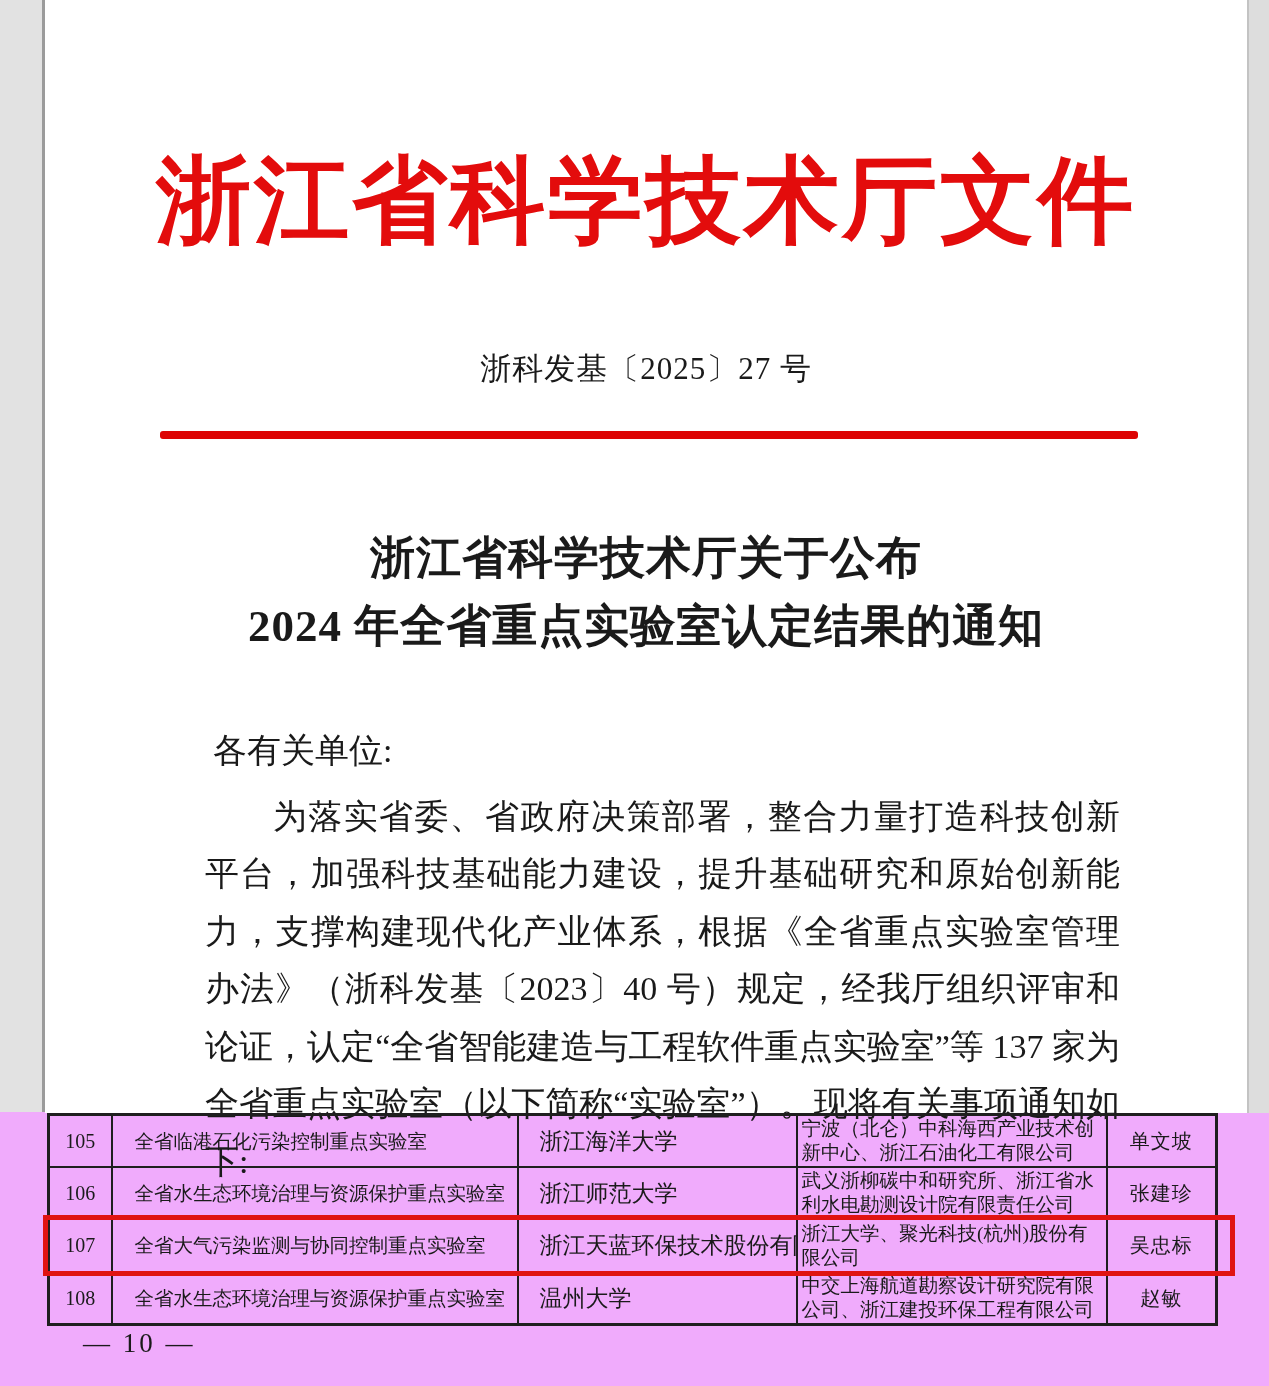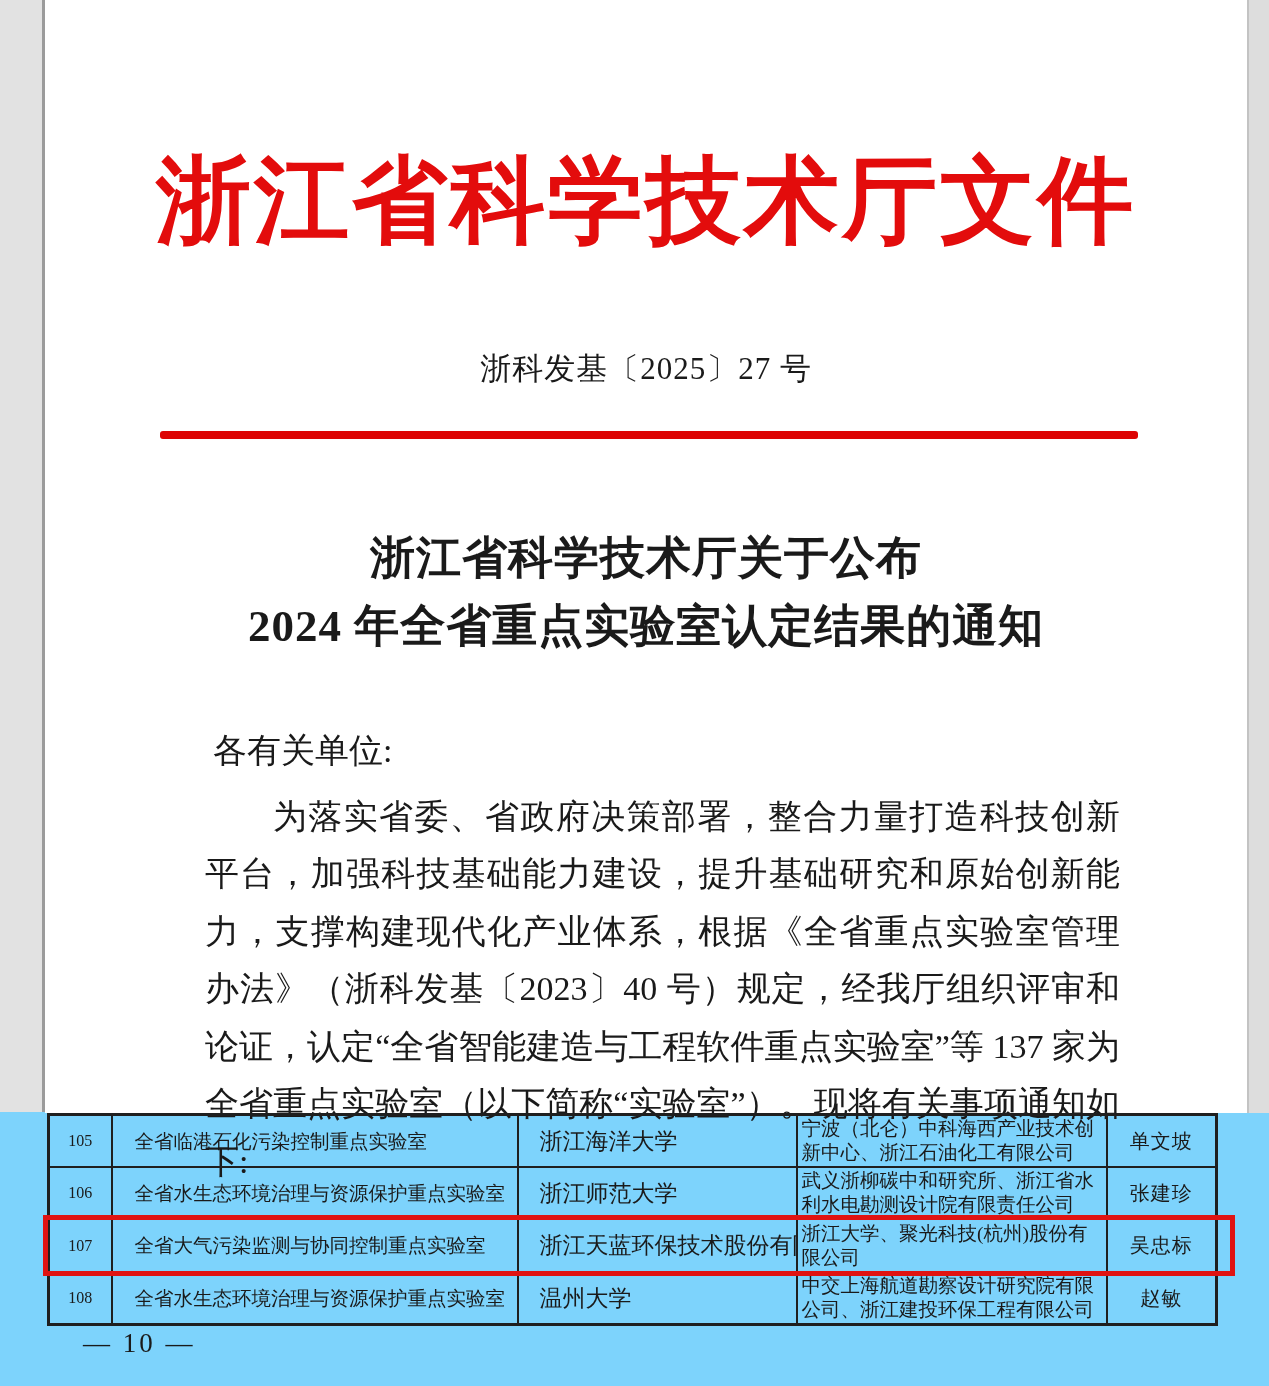--- a/index.html
+++ b/index.html
@@ -3,21 +3,21 @@
 <meta charset="utf-8">
 <style>
   :root{
     --letterhead-red:#e30c0c;
     --rule-red:#dd0404;
     --hl-red:#e01312;
     --ink:#1a1a1a;
   }
   html,body{margin:0;padding:0;background:#fff;}
   .root{
-    position:relative;width:1269px;height:1386px;background:#7dd3fc;overflow:hidden;
+    position:relative;width:1269px;height:1386px;background:#f0abfc;overflow:hidden;
     font-family:"Liberation Serif","DejaVu Serif",serif;color:var(--ink);
   }
   
   .strip-left{
     position:absolute;left:0;top:0;width:45px;height:1112px;
     background:#e2e2e2;border-right:3px solid #9b9b9b;box-sizing:border-box;
   }
   .strip-right{
     position:absolute;left:1247px;top:0;width:22px;height:1113px;
     background:#dddddd;border-left:2px solid #c3c3c3;box-sizing:border-box;
@@ -54,21 +54,21 @@
   .results-table td{
     border:2px solid #1f1f1f;padding:1px 6px;vertical-align:middle;
     overflow:hidden;
   }
   .results-table{border:3px solid #1f1f1f;}
   .col-no{width:63px;text-align:center;}
   .col-lab{width:406px;}
   .col-host{width:279px;}
   .col-partners{width:310px;}
   .col-dir{width:110px;text-align:center;}
-  td.cell-no{text-align:center;font-size:16px;}
+  td.cell-no{text-align:center;font-size:20px;}
   td.cell-lab{padding-left:22px;font-size:19.5px;white-space:nowrap;}
   td.cell-host{padding-left:21px;font-size:23px;white-space:nowrap;}
   td.cell-partners{padding-left:4px;font-size:19.5px;line-height:24px;}
   td.cell-dir{text-align:center;font-size:20px;letter-spacing:1px;}
   tr.r1{height:49px;} tr.r2{height:48px;} tr.r3{height:53px;} tr.r4{height:50px;}
   .hl-box{
     position:absolute;border:5px solid var(--hl-red);box-sizing:border-box;
     z-index:5;pointer-events:none;
     left:41px;top:1205px;width:1191px;height:60px;
   }

